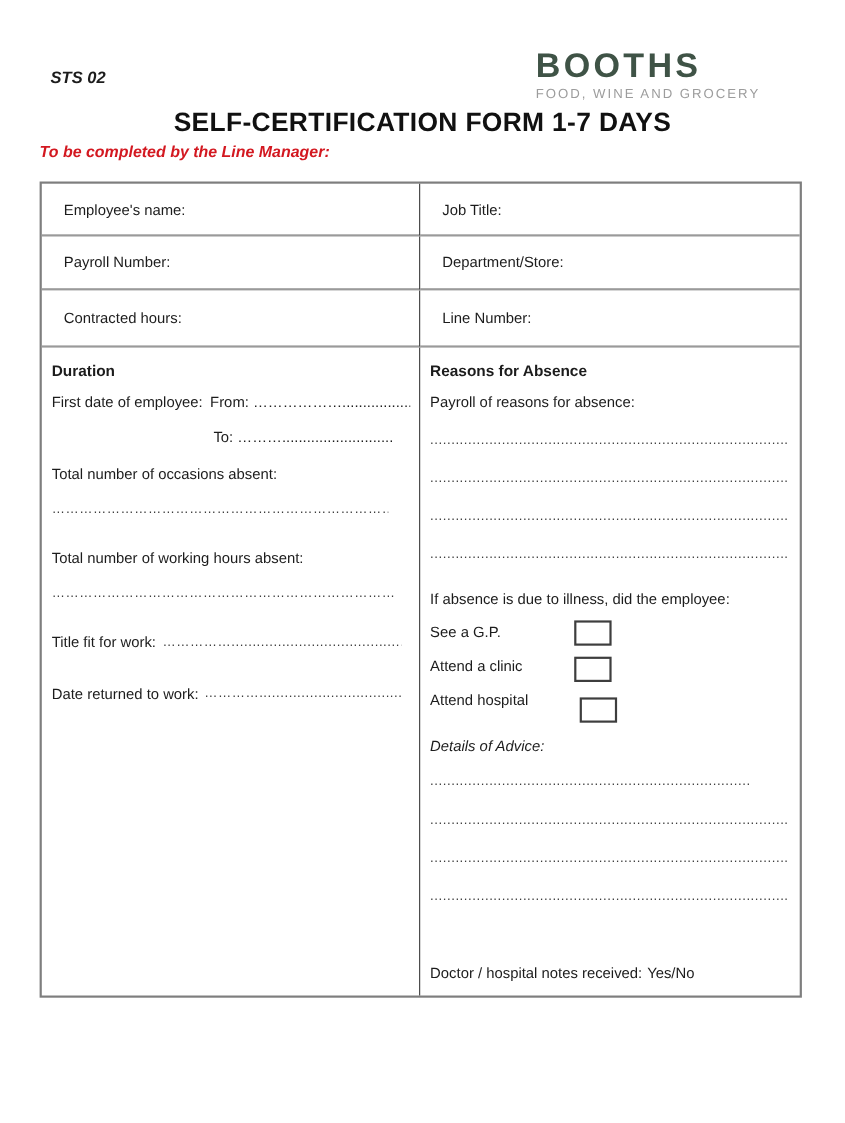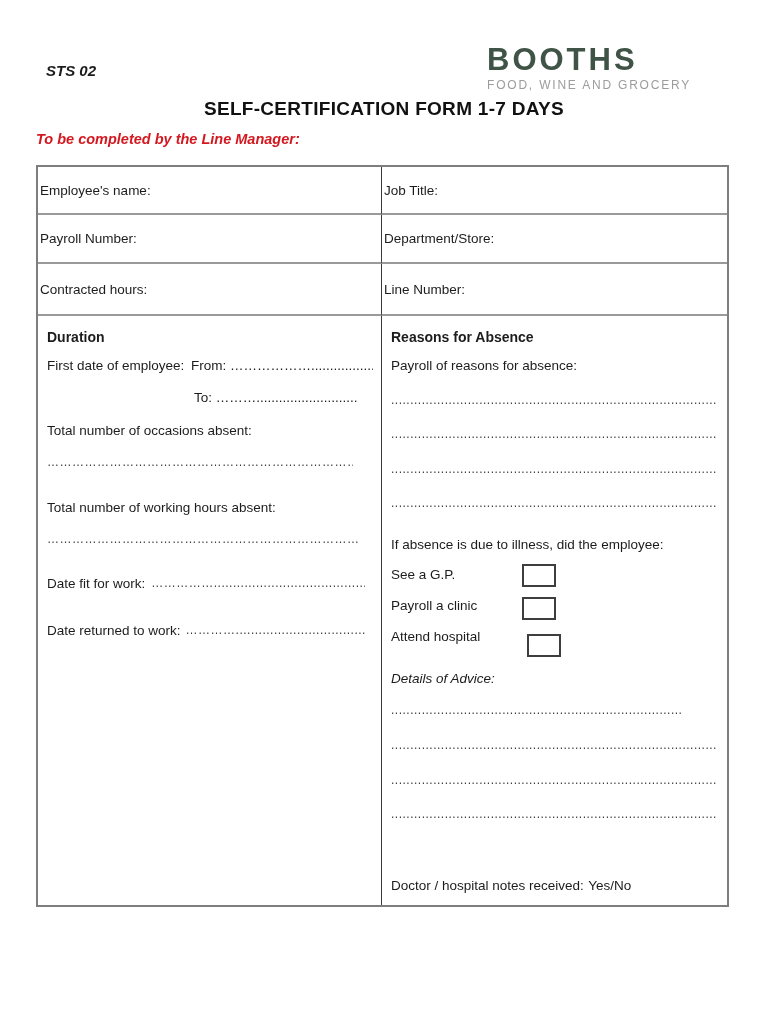--- a/index.html
+++ b/index.html
@@ -6,34 +6,34 @@
   .page {
     position:relative; width:768px; height:1021px; background:#ffffff;
     font-family:"Liberation Sans", sans-serif; color:#1c1c1c; overflow:hidden;
   }
   .abs { position:absolute; white-space:nowrap; }
 
   
   .form-code { font-size:15px; font-weight:bold; font-style:italic; }
   .logo-word { font-size:31px; font-weight:bold; letter-spacing:3px; color:#3f5346; line-height:1; }
   .logo-tag  { font-size:12px; letter-spacing:1.8px; color:#9c9c9c; margin-top:3px; }
-  .page-title { width:768px; text-align:center; font-size:19px; font-weight:bold; letter-spacing:0.3px; color:#111; }
+  .page-title { width:768px; text-align:center; font-size:24px; font-weight:bold; letter-spacing:0.3px; color:#111; }
   .instruction { font-size:14.5px; font-weight:bold; font-style:italic; color:#d31820; }
 
   
   .formtable {
     position:absolute; left:36px; top:165px; width:689px; height:738px;
     border:2px solid #7e7e7e;
     display:grid;
     grid-template-columns:344px 1fr;
     grid-template-rows:48px 49px 52px 1fr;
   }
   .cell {
     border-bottom:2px solid #9a9a9a;
-    font-size:13.5px; display:flex; align-items:center; padding-left:2px;
+    font-size:13.5px; display:flex; align-items:center; padding-left:20px;
   }
   .cell.cleft { border-right:1.5px solid #3a3a3a; }
   .bigcell {
     position:relative; display:block; border-bottom:none; padding:12px;
   }
   .bigcell.cleft { border-right:1.5px solid #3a3a3a; }
 
   .lbl  { font-size:13.5px; }
   .hd   { font-size:14px; font-weight:bold; }
   .dots { font-size:12px; letter-spacing:0.5px; color:#3c3c3c; overflow:hidden; display:inline-block; vertical-align:bottom; }
@@ -92,21 +92,21 @@
 
       <div class="abs lbl" style="left:156px; top:74px; width:179px; overflow:hidden;">To:  ………...........................</div>
 
       <div class="abs lbl" style="left:9px; top:107px;">Total number of occasions absent:</div>
       <div class="abs dots" style="left:9px; top:139px; width:306px;">………………………………………………………………………..</div>
 
       <div class="abs lbl" style="left:9px; top:184px;">Total number of working hours absent:</div>
       <div class="abs dots" style="left:9px; top:216px; width:312px;">……………………………………………………………………………</div>
 
       <div class="abs fillrow" style="left:9px; top:260px; width:318px;">
-        <span class="lbl">Date fit for work:</span>
+        <span class="lbl">Title fit for work:</span>
         <span class="dots" style="margin-left:6px;">……………..............................................................</span>
       </div>
 
       <div class="abs fillrow" style="left:9px; top:307px; width:318px;">
         <span class="lbl">Date returned to work:</span>
         <span class="dots" style="margin-left:5px;">………….....................................................</span>
       </div>
     </div>
 
     <div class="bigcell">
@@ -117,21 +117,21 @@
       <div class="abs dots" style="left:9px; top:77px;  width:325px;">...........................................................................................................................</div>
       <div class="abs dots" style="left:9px; top:111px; width:325px;">...........................................................................................................................</div>
       <div class="abs dots" style="left:9px; top:146px; width:325px;">...........................................................................................................................</div>
       <div class="abs dots" style="left:9px; top:180px; width:325px;">...........................................................................................................................</div>
 
       <div class="abs lbl" style="left:9px; top:221px;">If absence is due to illness, did the employee:</div>
 
       <div class="abs lbl" style="left:9px; top:251px;">See a G.P.</div>
       <div class="cb" style="left:140px; top:248px;"></div>
 
-      <div class="abs lbl" style="left:9px; top:282px;">Payroll a clinic</div>
+      <div class="abs lbl" style="left:9px; top:282px;">Attend a clinic</div>
       <div class="cb" style="left:140px; top:281px;"></div>
 
       <div class="abs lbl" style="left:9px; top:313px;">Attend hospital</div>
       <div class="cb" style="left:145px; top:318px;"></div>
 
       <div class="abs lbl" style="left:9px; top:355px;font-style:italic;">Details of Advice:</div>
 
       <div class="abs dots" style="left:9px; top:387px; width:290px;">...........................................................................................................................</div>
       <div class="abs dots" style="left:9px; top:422px; width:325px;">...........................................................................................................................</div>
       <div class="abs dots" style="left:9px; top:457px; width:325px;">...........................................................................................................................</div>

